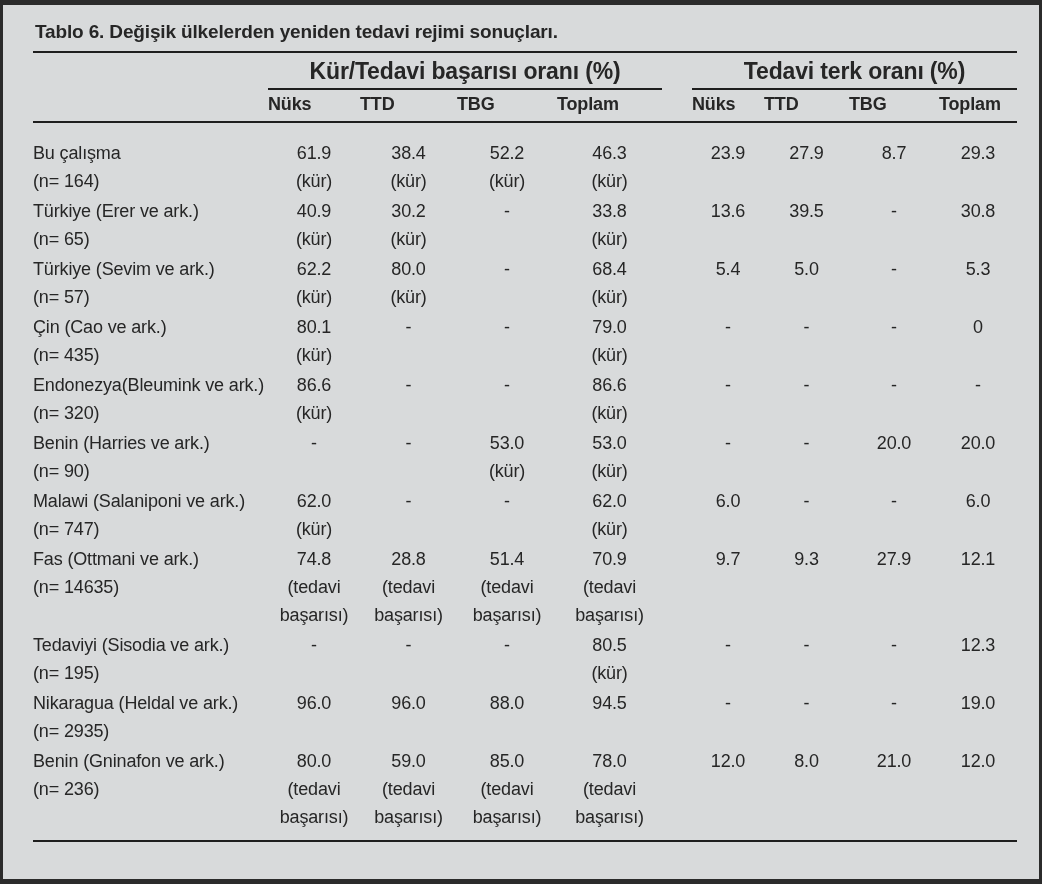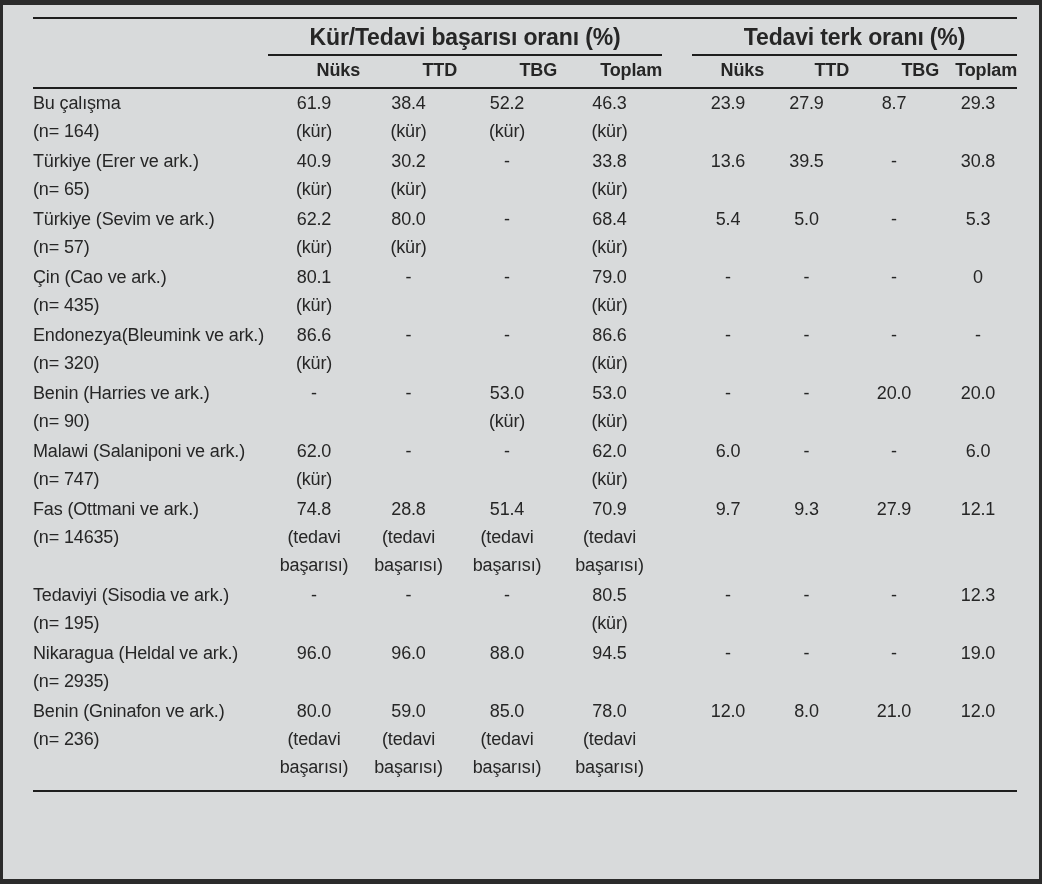--- a/index.html
+++ b/index.html
@@ -16,32 +16,33 @@
   .title{font-size:19px;font-weight:bold;padding:4px 2px 8px 2px;}
   .toprule{border-bottom:2px solid #1e1e1e;}
   table{border-collapse:collapse;width:100%;table-layout:fixed;}
   th,td{margin:0;}
   .group-h{
     font-weight:bold;font-size:23px;text-align:center;
     padding:5px 0 3px 0;border-bottom:2px solid #1e1e1e;
   }
   .plain-h{padding:5px 0 3px 0;}
   tr.sub-row{border-bottom:2px solid #1e1e1e;}
-  tr.sub-row th{font-weight:bold;font-size:18px;text-align:right;padding:4px 0 6px 0;}
+  tr.sub-row th{font-weight:bold;font-size:18px;text-align:left;padding:4px 0 6px 0;}
   tbody td{vertical-align:top;padding:1px 0;font-size:18px;line-height:28px;}
-  tbody tr:first-child td{padding-top:0;margin-left:6px;}
+  tbody tr:first-child td{padding-top:16px;margin-left:6px;}
   .label-cell{text-align:left;white-space:nowrap;}
   .val{text-align:center;}
   .botrule{border-top:2px solid #1e1e1e;margin-top:8px;}
   .footnote{font-size:16.5px;padding:11px 2px;}
 </style>
 </head>
 <body>
 
 <div class="sheet">
+  <div class="title">Tablo 6. Değişik ülkelerden yeniden tedavi rejimi sonuçları.</div>
   <div class="toprule"></div>
 
   <table>
     <colgroup>
       <col style="width:235px">
       <col style="width:92px">
         <col style="width:97px">
         <col style="width:100px">
         <col style="width:105px">
       <col style="width:30px">

